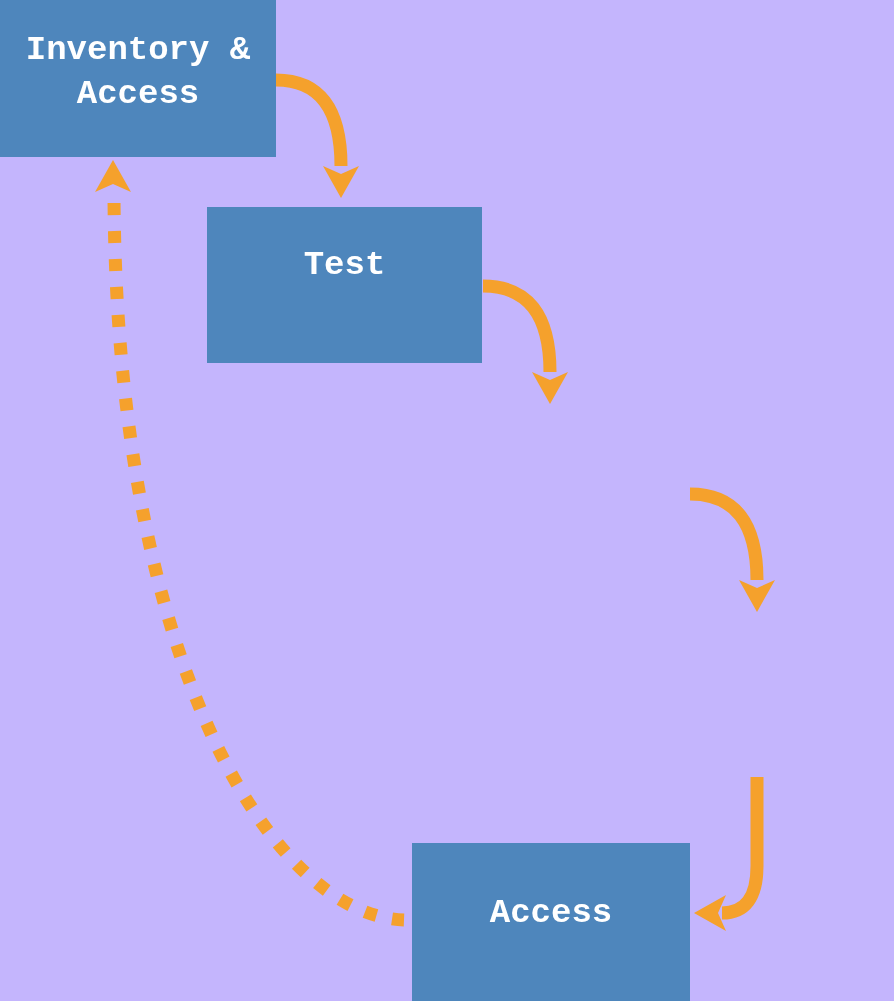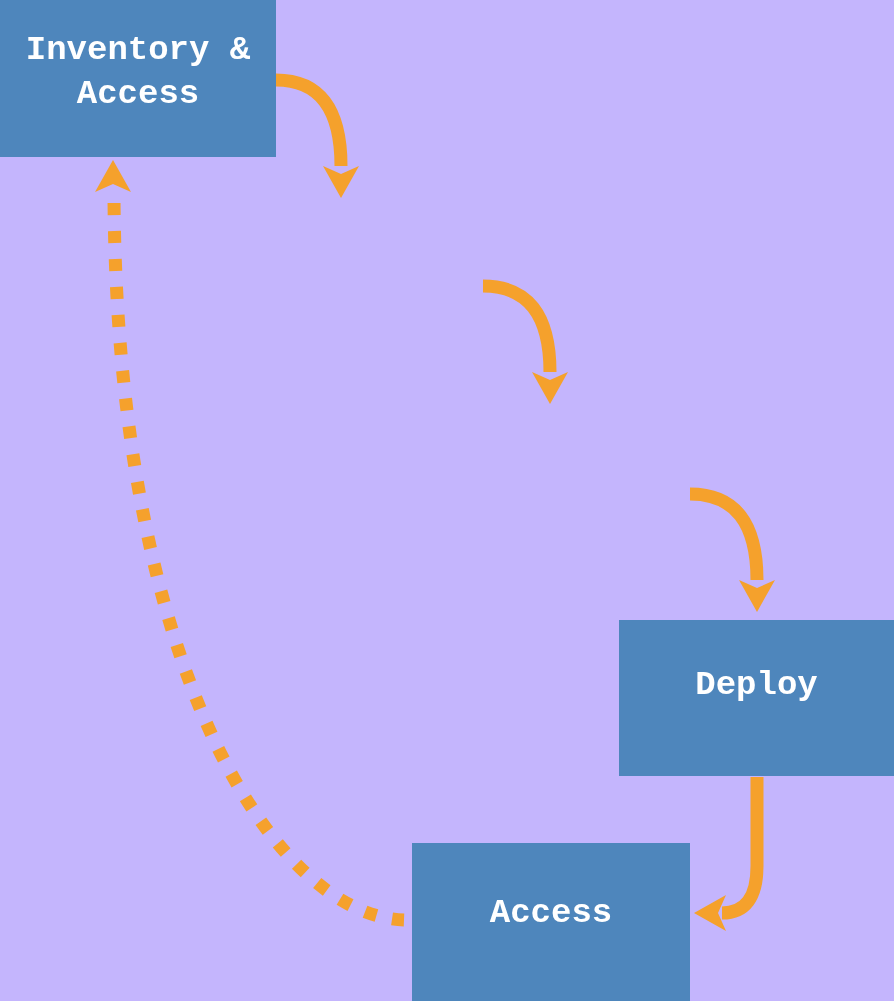--- a/index.html
+++ b/index.html
@@ -60,23 +60,23 @@
     <g>
       <path class="edge" d="M 757 777 L 757 866 Q 757 913 722 913"></path>
       <polygon class="head" points="694,913 726,895 718,913 726,931"></polygon>
     </g>
   </svg>
 
   <div class="node node-inventory">
     <span>Inventory &amp; Access</span>
   </div>
 
+  <div class="node node-test">
+    <span>Test</span>
+  </div>
 
 
-  <div class="node node-deploy">
-    <span>Deploy</span>
-  </div>
 
   <div class="node node-report">
     <span>Access</span>
   </div>
 
 </div>
 
 </body></html>

